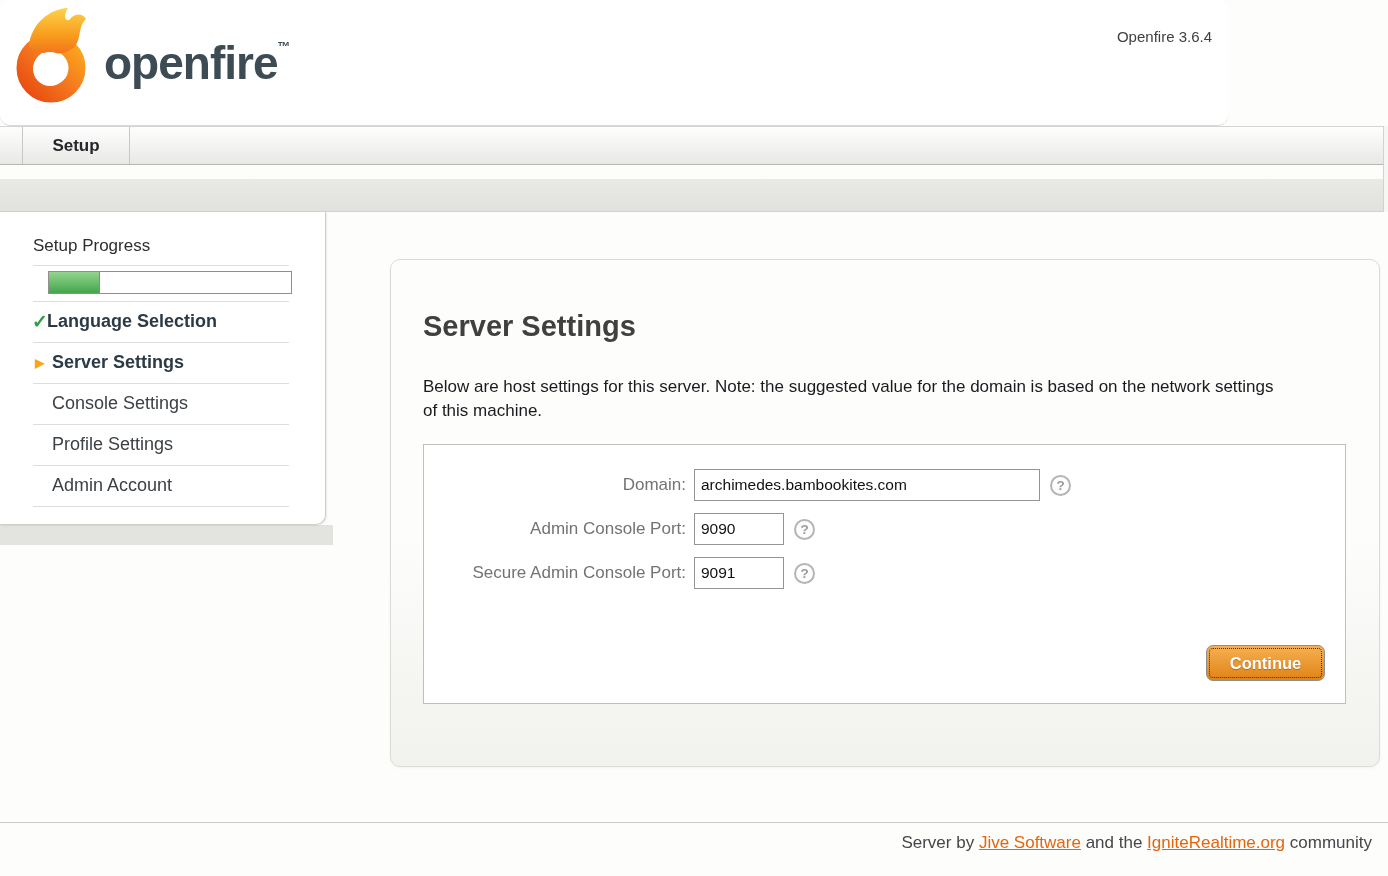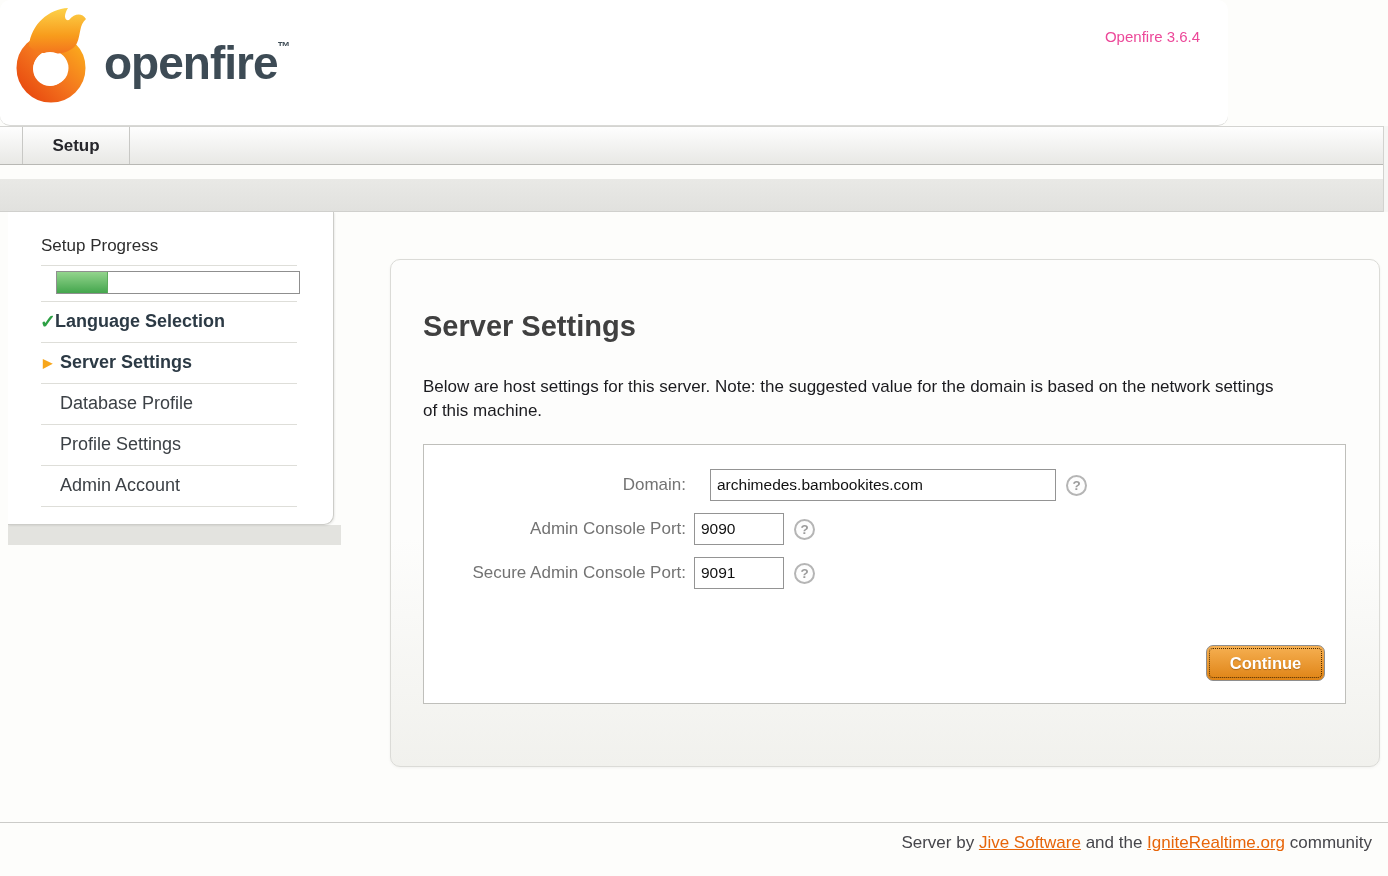--- a/index.html
+++ b/index.html
@@ -12,41 +12,41 @@
     color:#222;
   }
 
   
   .header { position:absolute; left:0; top:0; width:1228px; height:126px;
             background:#ffffff; border-bottom:1px solid #d9d9d6;border-radius:10px; }
   .logo-wrap { position:absolute; left:14px; top:6px; width:84px; height:104px; }
   .wordmark { position:absolute; left:104px; top:36px; font-size:46px; font-weight:bold;
               color:#3d4b55; letter-spacing:-1px; }
   .wordmark sup { font-size:13px; font-weight:bold; vertical-align:28px; letter-spacing:0; }
-  .version { position:absolute; right:28px; top:28px; font-size:15px; color:#ec4899; }
+  .version { position:absolute; right:16px; top:28px; font-size:15px; color:#404040; }
 
   
   .tabbar { position:absolute; left:0; top:126px; width:1388px; height:39px;
             background:linear-gradient(#fefefe,#e8e8e5);
             border-top:1px solid #d4d4d1; border-bottom:1px solid #b8b8b4; }
   .tab { position:absolute; left:22px; top:0; height:100%; width:108px;
          border-left:1px solid #c8c8c5; border-right:1px solid #c8c8c5;
          display:flex; align-items:center; justify-content:center;
          font-size:17px; font-weight:bold; color:#26262b; cursor:pointer; }
 
   
   .subnav { position:absolute; left:0; top:179px; width:1388px; height:33px;
             background:linear-gradient(#e9e9e6,#e1e1de); border-bottom:1px solid #d0d0cd; }
 
   
   .right-edge { position:absolute; right:0; top:126px; width:5px; height:86px;
                 background:#f6f6f4; border-left:1px solid #d2d2cf; }
 
   
-  .leftcol { position:absolute; left:8px; top:212px; width:333px; height:333px; }
+  .leftcol { position:absolute; left:0; top:212px; width:333px; height:333px; }
   .gray-strip { position:absolute; left:0; bottom:0; width:333px; height:20px; background:#e3e3df; }
   .sidebar-card { position:absolute; left:0; top:0; width:326px; height:313px;
                   background:#ffffff; border-right:1px solid #cdcdc9; border-bottom:1px solid #cdcdc9;
                   border-radius:0 0 10px 0; box-shadow:1px 1px 2px rgba(0,0,0,0.07);
                   padding:24px 0 0 33px; }
   .sp-title { font-size:17px; color:#2e2e2e; width:256px; padding-bottom:9px;
               border-bottom:1px solid #dedeD9; }
   .progress-track { margin:5px 0 7px 15px; width:244px; height:23px;
                     border:1px solid #8f8f8f; background:#ffffff; }
   .progress-fill { height:100%; width:21%;
@@ -67,21 +67,21 @@
                 box-shadow:0 1px 3px rgba(0,0,0,0.05); }
   .main-title { position:absolute; left:32px; top:50px; font-size:29px; font-weight:bold; color:#404040; }
   .main-desc { position:absolute; left:32px; top:115px; width:865px; font-size:17px;
                line-height:24px; color:#1b1b1f; }
   .form-box { position:absolute; left:32px; top:184px; width:923px; height:260px;
               border:1px solid #bfbfbb; background:#ffffff; padding-top:24px; }
   .form-row { display:flex; align-items:center; margin-bottom:12px; }
   .form-label { flex:0 0 270px; text-align:right; padding-right:8px; font-size:17px; color:#737373; }
   .text-input { height:32px; border:1px solid #949494; background:#fff; font-size:15.5px;
                 padding:0 6px; color:#111; font-family:"Liberation Sans", sans-serif; }
-  .text-input.wide { width:346px;margin-left:16px; }
+  .text-input.wide { width:346px; }
   .text-input.narrow { width:90px; }
   .help-icon { width:21px; height:21px; border:2px solid #b5b5b5; border-radius:50%;
                color:#9b9b9b; font-size:13.5px; font-weight:bold;
                display:flex; align-items:center; justify-content:center;
                margin-left:10px; cursor:pointer; background:#fdfdfd; }
   .continue-btn { position:absolute; right:20px; bottom:22px; width:119px; height:36px;
                   background:linear-gradient(#f6b052,#df8315);
                   border:1px solid #8e8e8e; border-radius:7px;
                   outline:1px dotted #4a2c00; outline-offset:-4px;
                   color:#ffffff; font-weight:bold; font-size:16.5px;
@@ -136,21 +136,21 @@
     <div class="nav-list">
       <div class="nav-item done">
         <span class="icon-check">✓</span>
         <span>Language Selection</span>
       </div>
       <div class="nav-item current">
         <span class="icon-arrow">▶</span>
         <span>Server Settings</span>
       </div>
       <div class="nav-item">
-        <span>Database Profile</span>
+        <span>Console Settings</span>
       </div>
       <div class="nav-item">
         <span>Profile Settings</span>
       </div>
       <div class="nav-item">
         <span>Admin Account</span>
       </div>
     </div>
   </div>
 </div>

